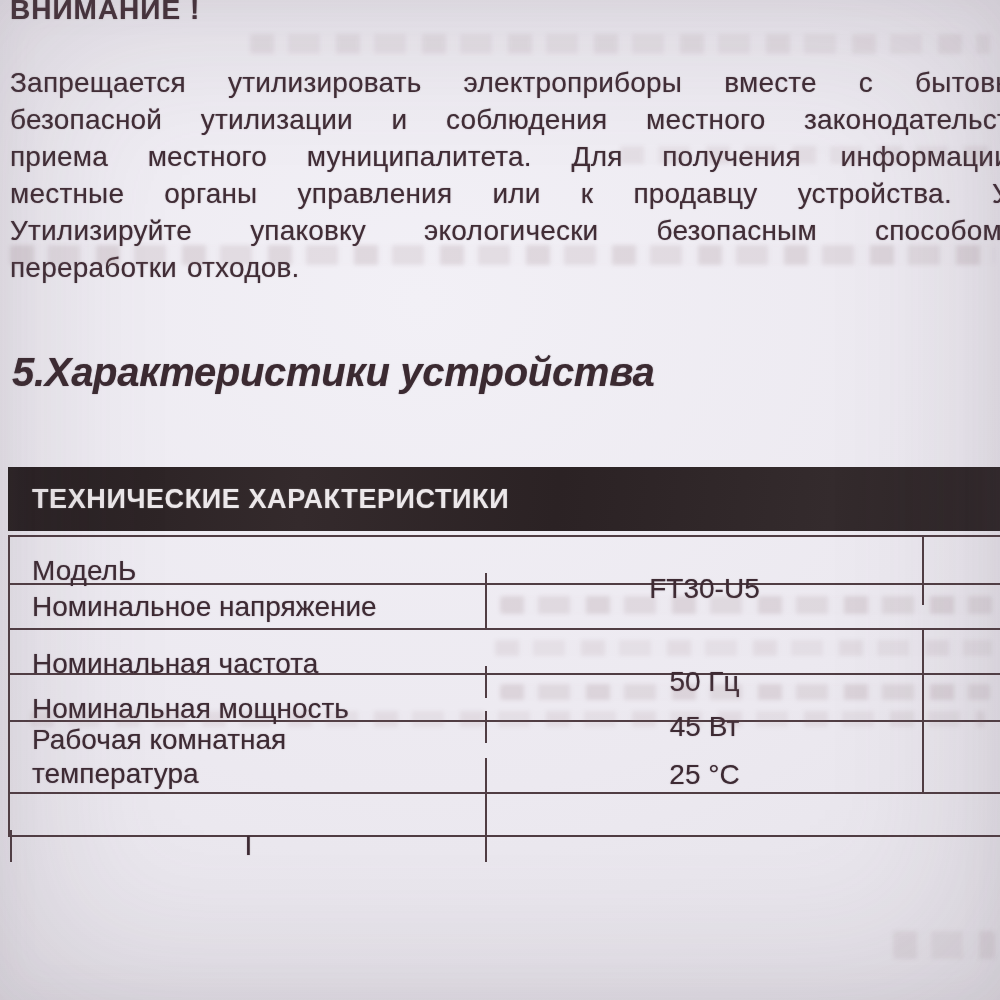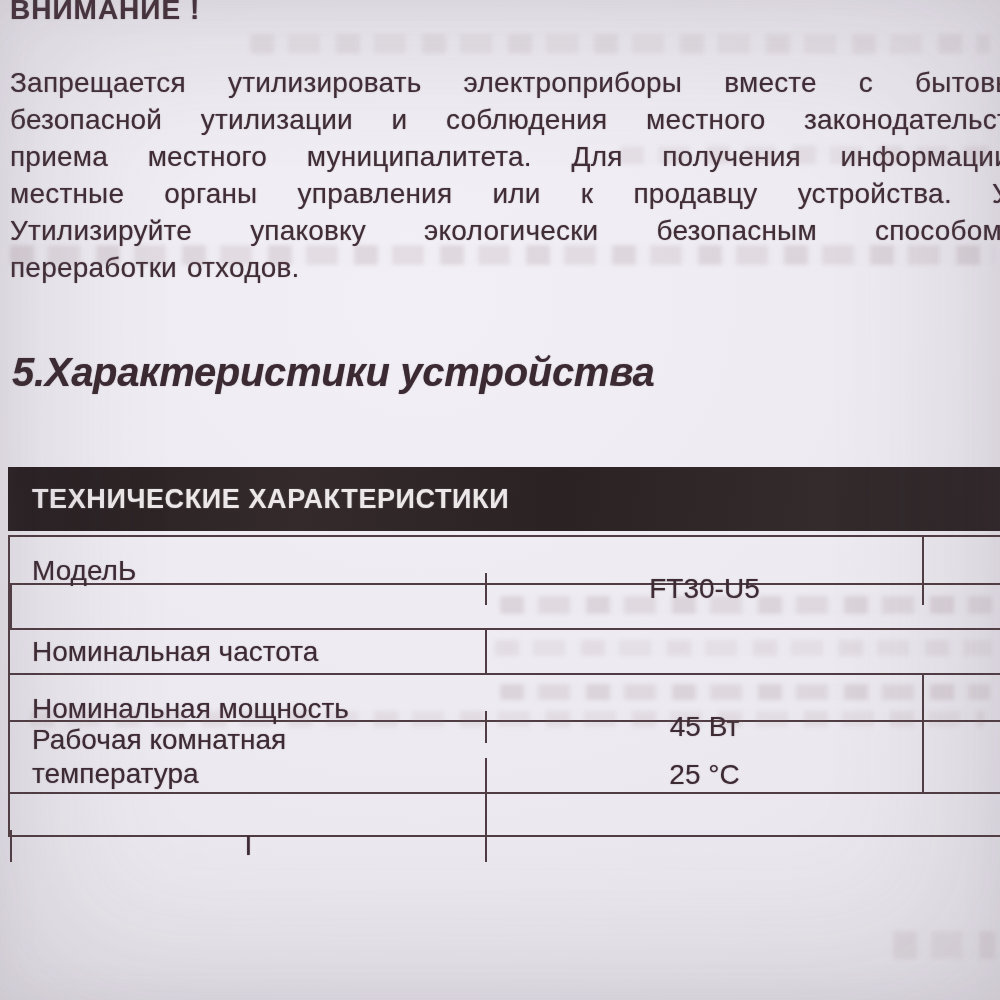--- a/index.html
+++ b/index.html
@@ -114,24 +114,26 @@
     <div class="table-header">
       <span>ТЕХНИЧЕСКИЕ ХАРАКТЕРИСТИКИ</span>
     </div>
     <div class="tbody">
       <div class="trow r1">
         <div class="cell label">МоделЬ</div>
         <div class="cell value">FT30-U5</div>
         <div class="cell extra"></div>
       </div>
       <div class="trow r2">
+        <div class="cell label">Номинальное напряжение</div>
         <div class="cell extra"></div>
       </div>
       <div class="trow r3">
         <div class="cell label">Номинальная частота</div>
+        <div class="cell value">50 Гц</div>
         <div class="cell extra"></div>
       </div>
       <div class="trow r4">
         <div class="cell label">Номинальная мощность</div>
         <div class="cell value">45 Вт</div>
         <div class="cell extra"></div>
       </div>
       <div class="trow r5">
         <div class="cell label">Рабочая комнатная
 температура</div>

